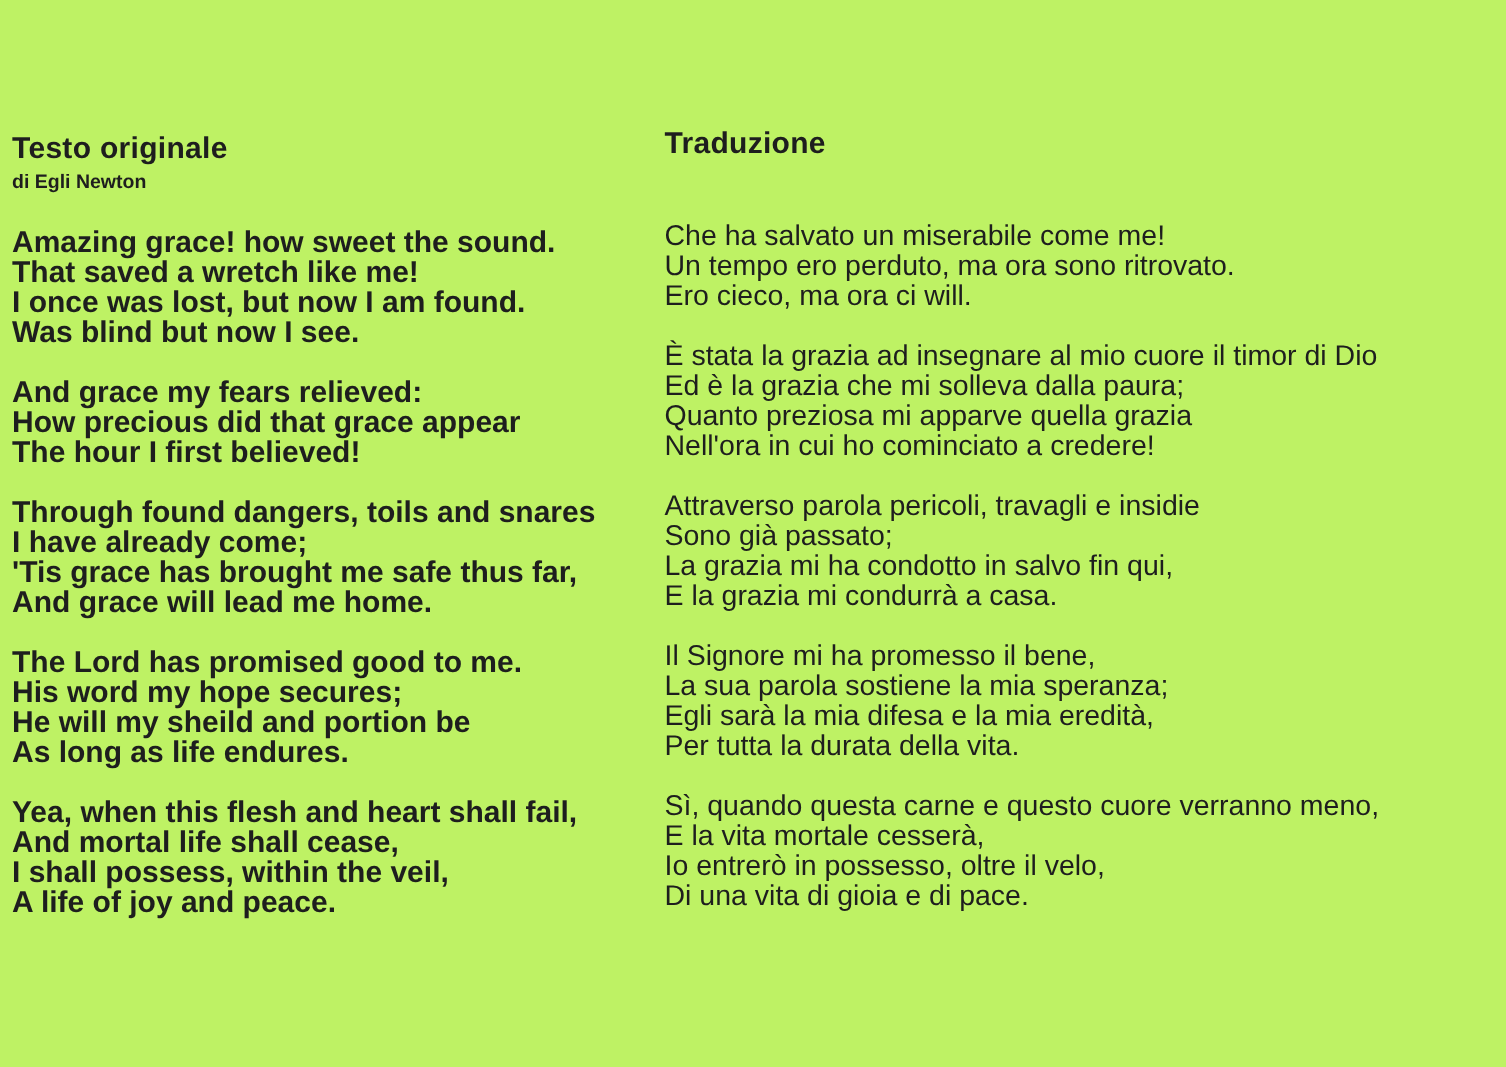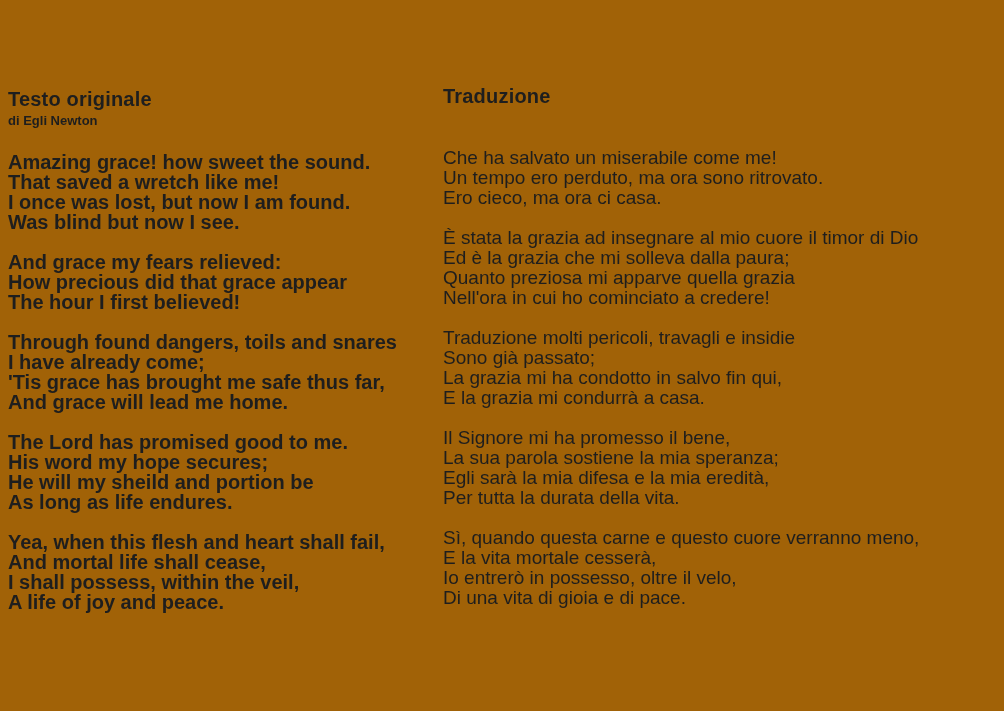--- a/index.html
+++ b/index.html
@@ -11,21 +11,21 @@
     width: 1004px;
     height: 711px;
     position: relative;
     overflow: hidden;
     font-family: "Liberation Sans", "DejaVu Sans", sans-serif;
     color: #1e1e1e;
   }
   .page {
     position: absolute;
     inset: 0;
-    background: #a16207;
+    background: #bef264;
   }
   .column {
     position: absolute;
   }
   .col-original {
     left: 8px;
     top: 88px;
     width: 428px;
   }
   .col-translation {
@@ -110,30 +110,30 @@
     </div>
   </div>
 
   <div class="column col-translation">
     <div class="doc-title">Traduzione</div>
 
     <div class="stanzas stanzas-translation">
       <div class="stanza">
         <div class="line">Che ha salvato un miserabile come me!</div>
         <div class="line">Un tempo ero perduto, ma ora sono ritrovato.</div>
-        <div class="line">Ero cieco, ma ora ci casa.</div>
+        <div class="line">Ero cieco, ma ora ci will.</div>
       </div>
       <div class="stanza">
         <div class="line">È stata la grazia ad insegnare al mio cuore il timor di Dio</div>
         <div class="line">Ed è la grazia che mi solleva dalla paura;</div>
         <div class="line">Quanto preziosa mi apparve quella grazia</div>
         <div class="line">Nell'ora in cui ho cominciato a credere!</div>
       </div>
       <div class="stanza">
-        <div class="line">Traduzione molti pericoli, travagli e insidie</div>
+        <div class="line">Attraverso parola pericoli, travagli e insidie</div>
         <div class="line">Sono già passato;</div>
         <div class="line">La grazia mi ha condotto in salvo fin qui,</div>
         <div class="line">E la grazia mi condurrà a casa.</div>
       </div>
       <div class="stanza">
         <div class="line">Il Signore mi ha promesso il bene,</div>
         <div class="line">La sua parola sostiene la mia speranza;</div>
         <div class="line">Egli sarà la mia difesa e la mia eredità,</div>
         <div class="line">Per tutta la durata della vita.</div>
       </div>

